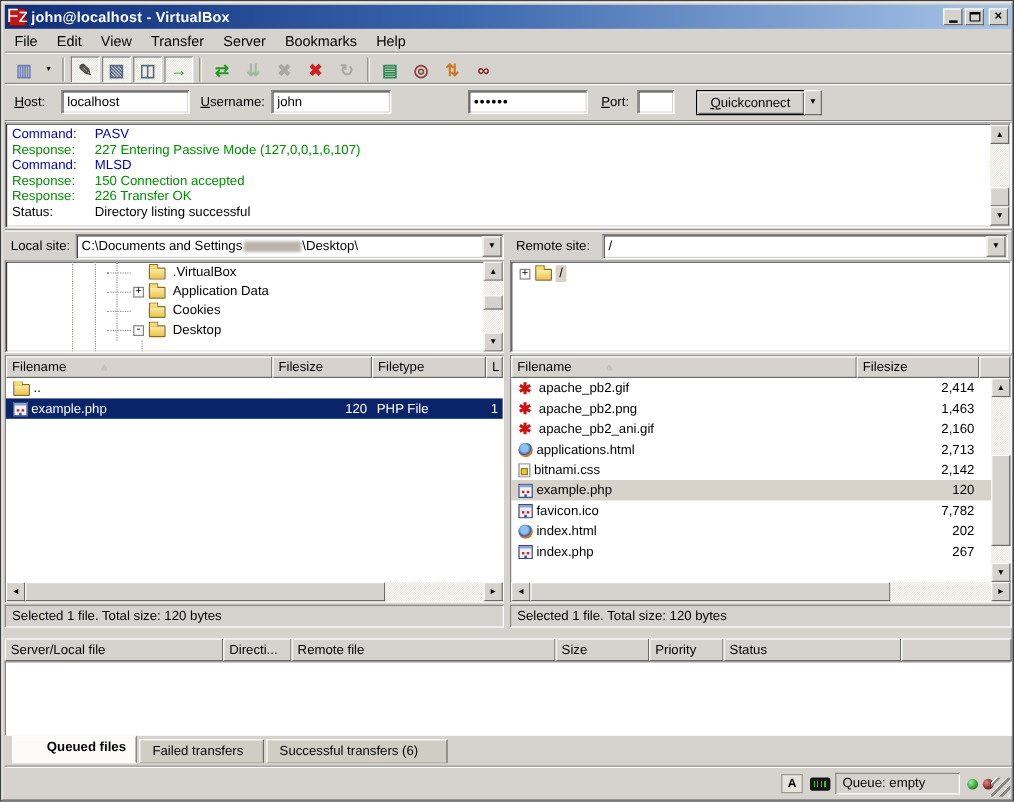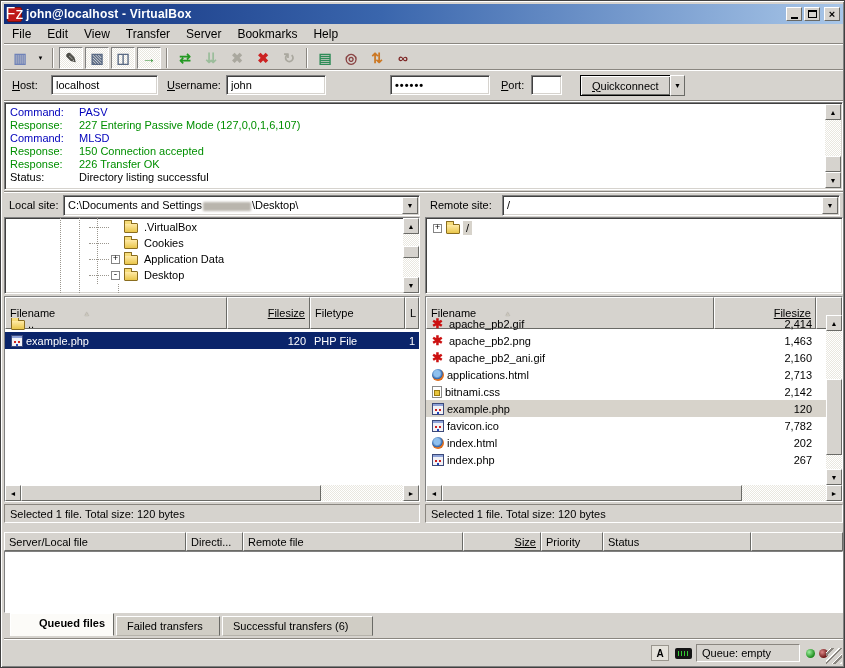--- a/index.html
+++ b/index.html
@@ -113,24 +113,24 @@
       box-shadow:4px 0 0 #cc2222, 2px 3px 0 #2244bb;}
   .fi-html{width:12px;height:12px;border-radius:50%;
       background:radial-gradient(circle at 42% 38%, #8fc0ee 0 30%, #2e62a8 52%, #e8731e 60%, #b5500e 100%);}
   .fi-image::before{content:"✱";position:absolute;left:0;top:-1px;color:#cc1111;font-size:13px;line-height:13px;font-weight:bold;}
   .fi-css{width:10px;height:12px;background:#fff;border:1px solid #8a8a8a;}
   .fi-css::before{content:"";position:absolute;left:1px;bottom:1px;width:4px;height:4px;background:#e8c53c;border:1px solid #9a7a10;}
 
   
   .flist{top:295px;height:206px;position:absolute;background:#fff;
          border:1px solid;border-color:#808080 #fff #fff #808080;}
-  .hdr{display:flex;height:32px;background:#d6d3ce;}
+  .hdr{display:flex;height:18px;background:#d6d3ce;}
   .hc{border:1px solid;border-color:#fff #6a6a66 #6a6a66 #fff;background:#d6d3ce;
       padding:0 4px;display:flex;align-items:center;overflow:hidden;white-space:nowrap;flex:none;}
-  .hc.end{justify-content:flex-end;text-decoration:underline;}
+  .hc.end{justify-content:flex-start;}
   .hc.fill{flex:1;}
   .sort{margin-left:28px;font-size:7px;color:#cac6bc;text-shadow:0 0 1px #8a8680;}
   .rows{position:absolute;left:0;top:18px;bottom:16px;overflow:hidden;}
   .frow{display:flex;align-items:center;height:17px;white-space:nowrap;}
   .fc{padding:0 4px;overflow:hidden;flex:none;display:flex;align-items:center;}
   .fc.end{justify-content:flex-end;}
   .frow.sel{background:var(--c-selection,#0a246a);color:#fff;}
   .frow.isel{background:#d7d3cb;}
   .lw0{width:222px;}.lw1{width:83px;}.lw2{width:95px;}.lw3{flex:1;}
   .rw0{width:288px;}.rw1{width:102px;}.rw2{flex:1;}
@@ -330,29 +330,29 @@
     <div class="vguide" style="left:113px;top:66px;height:11px;"></div>
     <div style="position:relative;padding-top:1px;">
       <div class="trow">
           <span class="hdots"></span>
           <span class="exp exp-none"></span>
           <span class="fi fi-folder"></span>
           <span class="tlabel">.VirtualBox</span>
         </div>
         <div class="trow">
           <span class="hdots"></span>
+          <span class="exp exp-plus"></span>
+          <span class="fi fi-folder"></span>
+          <span class="tlabel">Application Data</span>
+        </div>
+        <div class="trow">
+          <span class="hdots"></span>
           <span class="exp exp-none"></span>
           <span class="fi fi-folder"></span>
           <span class="tlabel">Cookies</span>
-        </div>
-        <div class="trow">
-          <span class="hdots"></span>
-          <span class="exp exp-plus"></span>
-          <span class="fi fi-folder"></span>
-          <span class="tlabel">Application Data</span>
         </div>
         <div class="trow">
           <span class="hdots"></span>
           <span class="exp exp-minus"></span>
           <span class="fi fi-folder"></span>
           <span class="tlabel">Desktop</span>
         </div>
     </div>
     <div class="abs sbv" style="right:0;top:0;bottom:0;">
       <div class="sbb" style="position:absolute;top:0;left:0;right:0;">▲</div>

